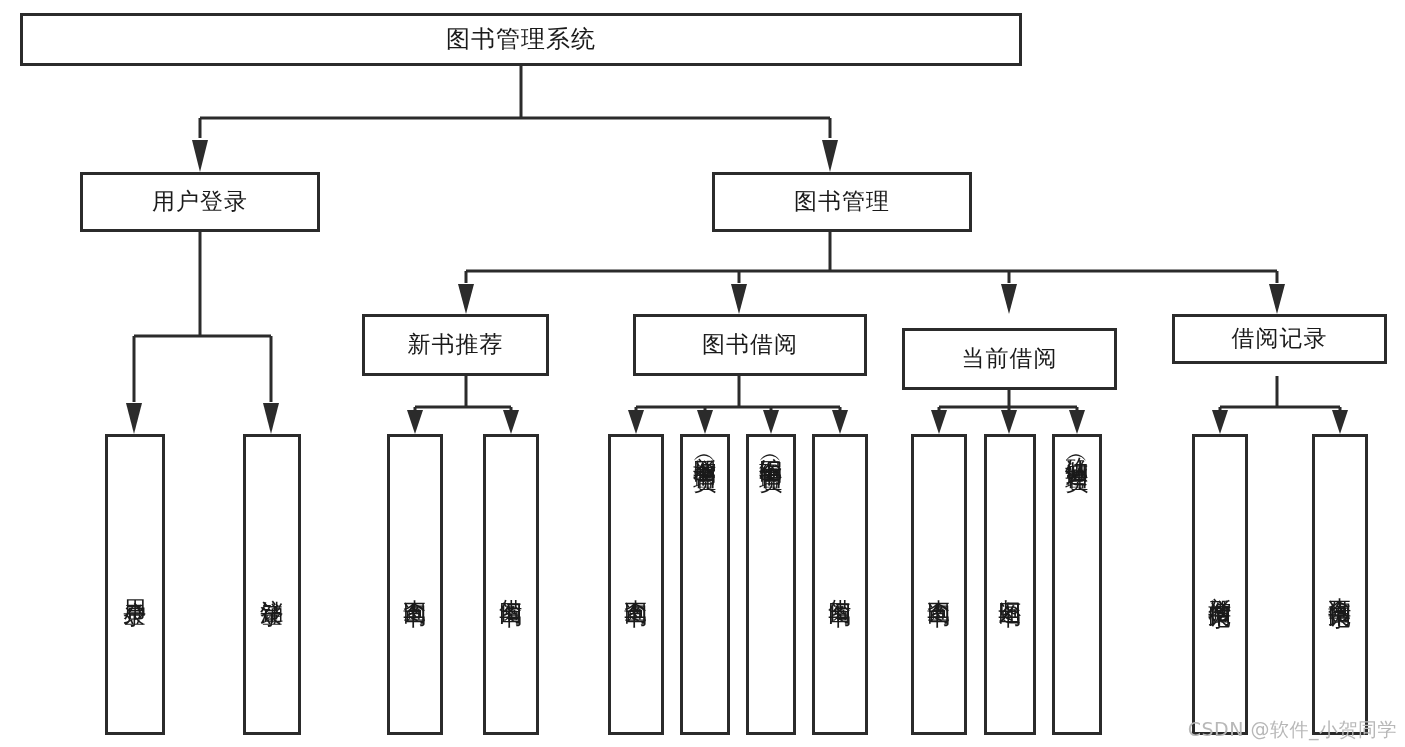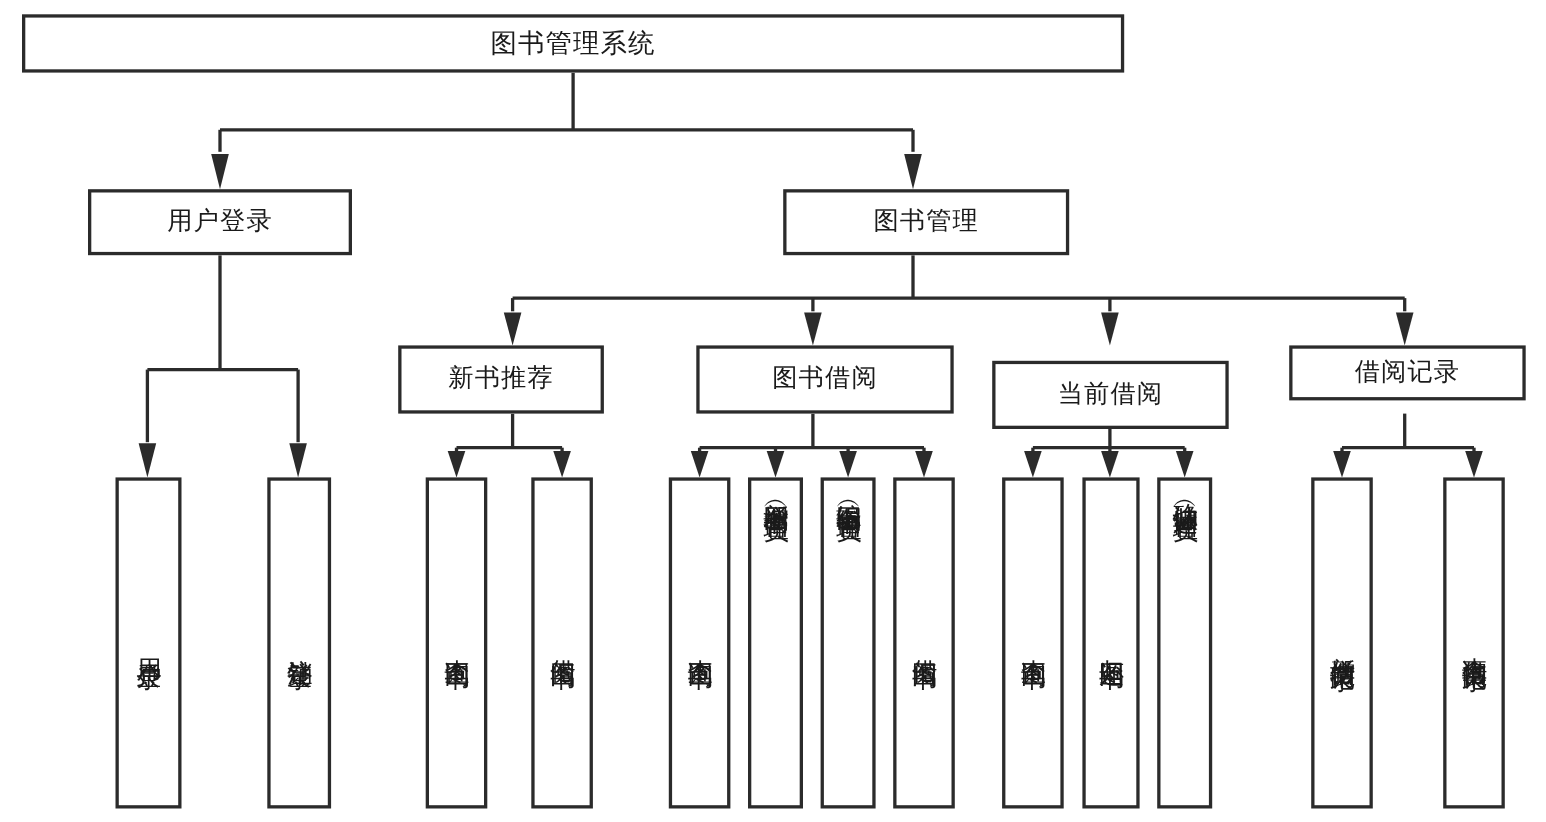--- a/index.html
+++ b/index.html
@@ -205,14 +205,15 @@
     <span>确认归还（管理员）</span>
   </div>
 
   <div class="node vert" style="left:1192px; top:434px; width:56px; height:301px;">
     <span>新增借阅记录</span>
   </div>
   <div class="node vert" style="left:1312px; top:434px; width:56px; height:301px;">
     <span>查询借阅记录</span>
   </div>
 
+  <div id="watermark">CSDN @软件_小贺同学</div>
 
 </div>
 
 </body></html>

